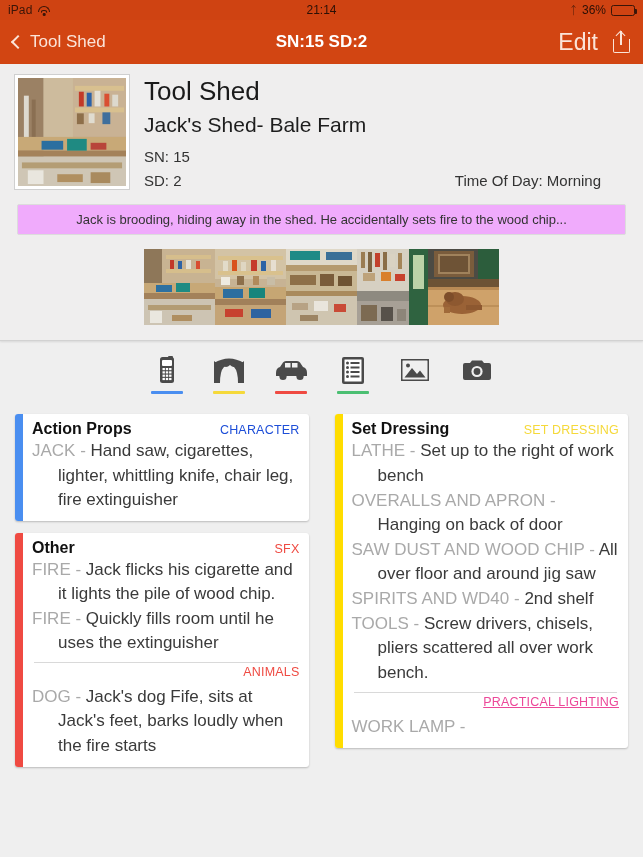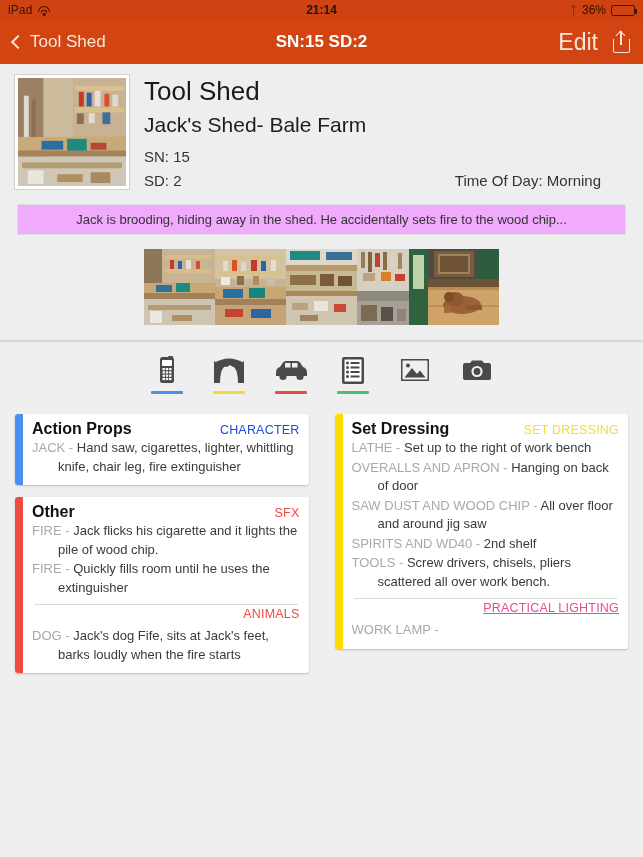--- a/index.html
+++ b/index.html
@@ -23,21 +23,21 @@
   .wifi-ic i {
     position: absolute; left: 50%; bottom: 0; transform: translateX(-50%);
     border: 1.6px solid #3a1508; border-bottom: none;
     border-radius: 50% 50% 0 0 / 100% 100% 0 0;
   }
   .wifi-ic i:nth-child(1){ width: 12px; height: 6px; bottom: 4px; }
   .wifi-ic i:nth-child(2){ width: 7px;  height: 3.5px; bottom: 2.5px; }
   .wifi-ic i:nth-child(3){ width: 2.6px; height: 2.6px; bottom: 0; border: none; background:#3a1508; border-radius:50%; }
   .sb-time {
     position: absolute; left: 0; right: 0; text-align: center;
-    font-size: 12px; font-weight: bold; color: #2b1006; pointer-events: none;
+    font-size: 12px; font-weight: normal; color: #2b1006; pointer-events: none;
   }
   .sb-right { margin-left: auto; display: flex; align-items: center; gap: 5px; z-index: 1; }
   .bt-ic { font-size: 11px; color: #3a1508; line-height: 1; }
   .batt-pct { font-size: 12px; color: #2b1006; }
   .batt {
     width: 24px; height: 11px; border: 1.3px solid #3a1508; border-radius: 2.5px;
     position: relative; padding: 1px;
   }
   .batt::after {
     content: ""; position: absolute; right: -3.4px; top: 3px;
@@ -127,21 +127,21 @@
     overflow: hidden;
   }
   .card-bar { width: 8px; flex: none; }
   .card-body { flex: 1; padding: 6px 9px 9px 9px; min-width: 0; }
   .card-head { display: flex; align-items: baseline; }
   .card-title { font-size: 16px; font-weight: bold; color: #111; }
   .card-tag { margin-left: auto; font-size: 12.5px; letter-spacing: .2px; }
   .sec-tag { text-align: right; font-size: 12.5px; letter-spacing: .2px; margin-top: 2px; }
   .entries { margin-top: 1px; }
   .entry {
-    font-size: 13px; color: #3a3a3a; line-height: 1.42;
+    font-size: 17px; color: #3a3a3a; line-height: 1.42;
     padding-left: 26px; text-indent: -26px; margin-top: 1px;
   }
   .entry .lbl { color: #a9a9a9; }
   .entry .dash { color: #a9a9a9; }
   .divider { border-top: 1px solid #d9d9d9; margin: 7px 2px 0 2px; }
   .gap-sm { height: 5px; }
 </style>
 </head>
 <body>
 

